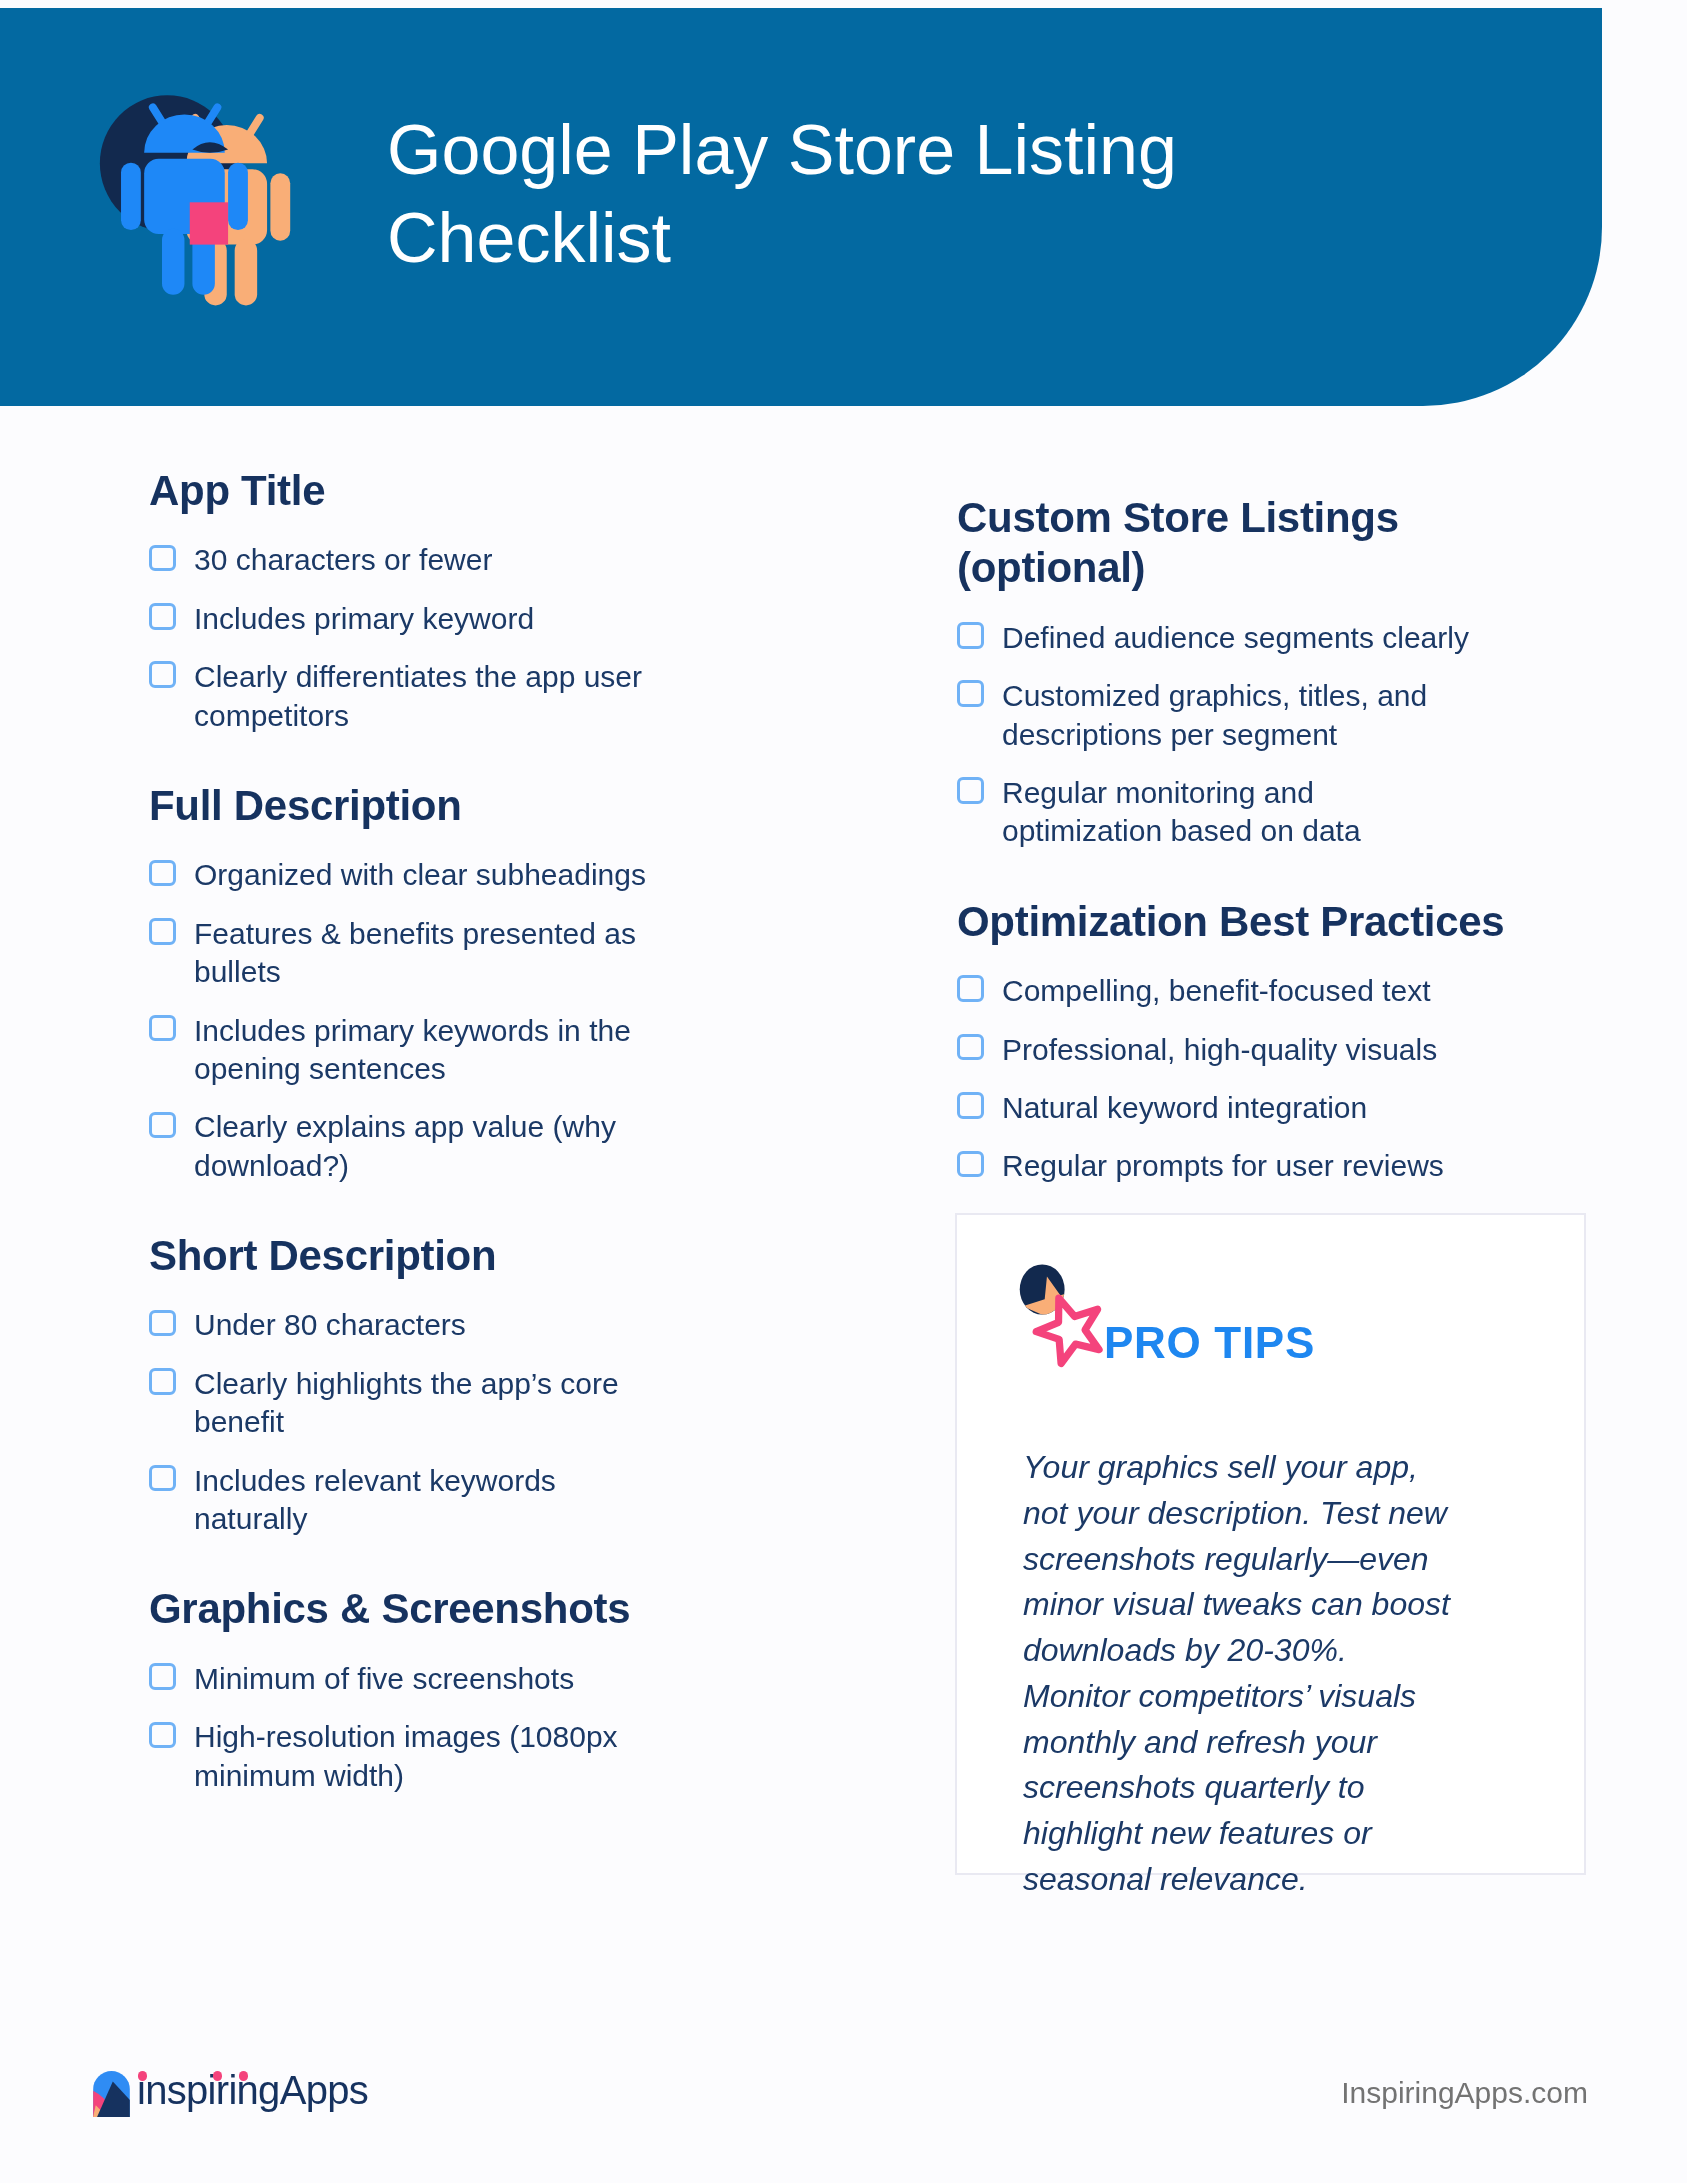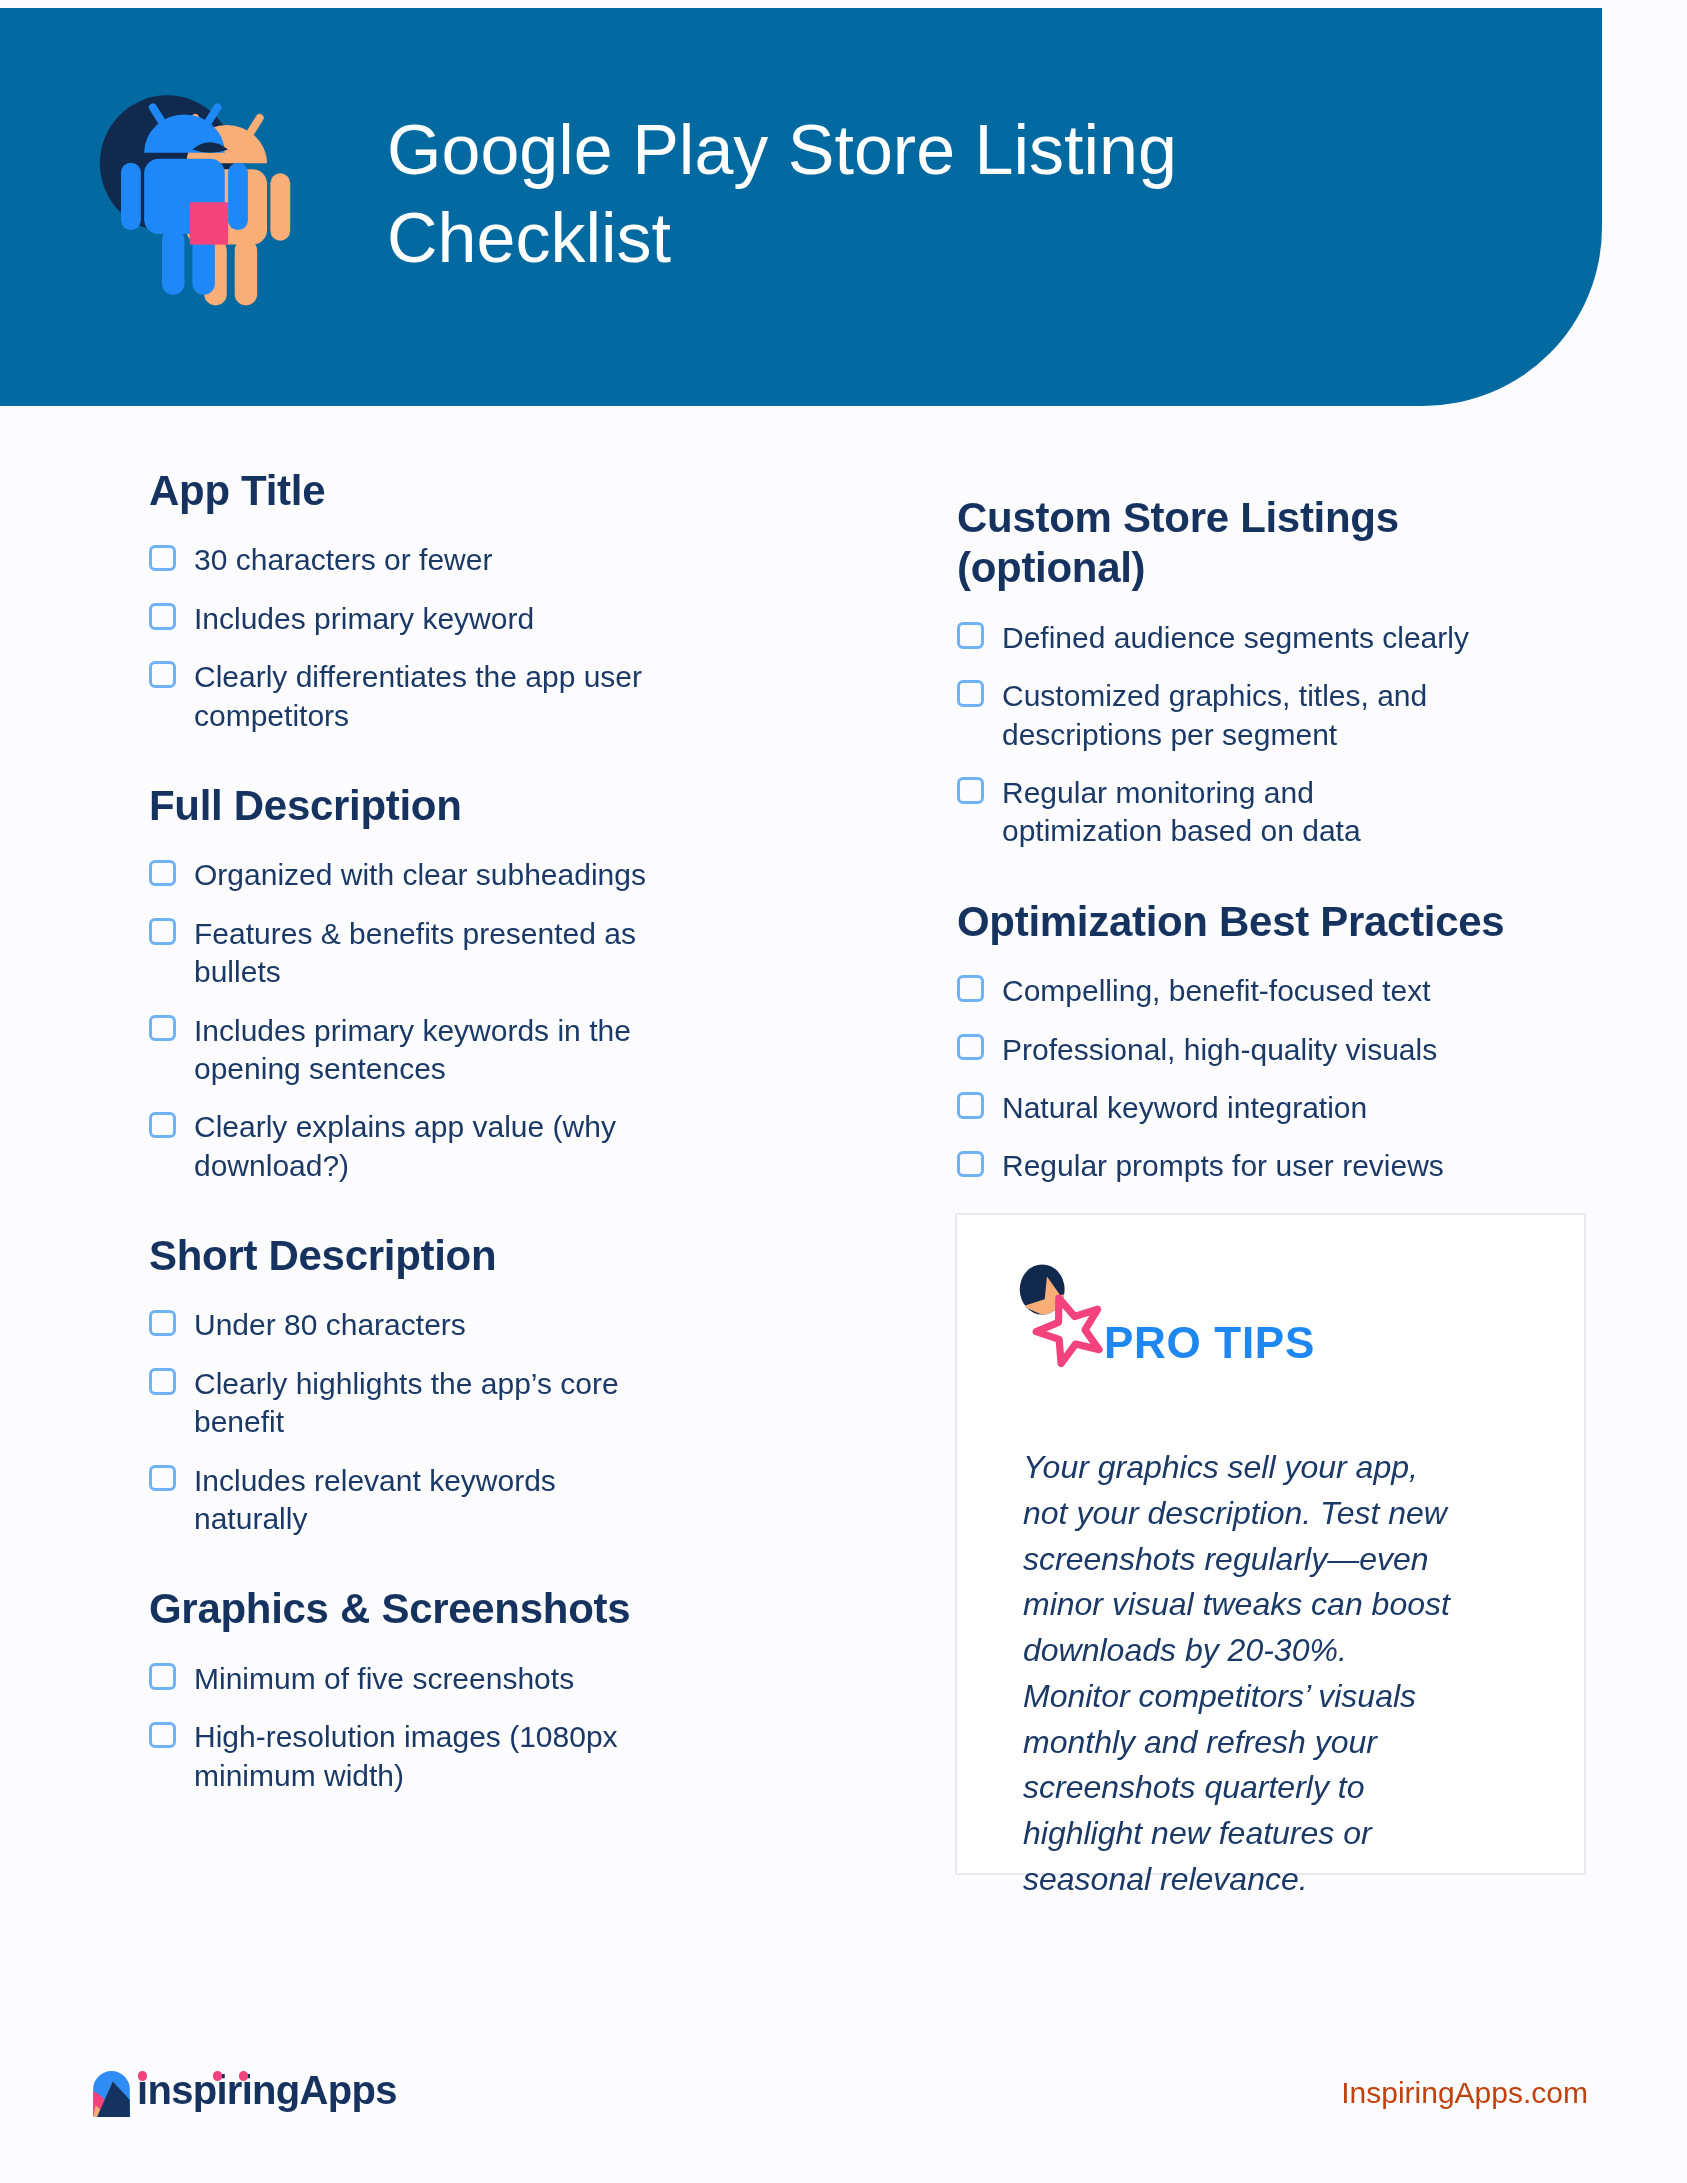--- a/index.html
+++ b/index.html
@@ -58,29 +58,29 @@
   .protips-text {
     position:absolute; left:66px; top:184px; width:536px;
     font-size:32px; font-style:italic; line-height:1.43; color:#1B3966;margin-top:46px;
   }
 
   
   .footer-brand { position:absolute; left:93px; top:2068px; height:53px; }
   .brand-mark { position:absolute; left:0; top:2.6px; }
   .brand-text {
     position:absolute; left:44px; top:0;
-    font-size:40px; font-weight:700; color:#16325F; letter-spacing:-0.7px;text-align:right;
+    font-size:40px; font-weight:400; color:#16325F; letter-spacing:-0.7px;text-align:right;
   }
   .brand-dot { position:absolute; width:9.3px; height:9.3px; border-radius:50%; background:#F4437C; top:3.3px; }
   .brand-dot.d1 { left:45px; }
   .brand-dot.d2 { left:120px; }
   .brand-dot.d3 { left:146px; }
   .footer-site {
     position:absolute; right:99px; top:2076px;
-    font-size:30px; color:#c2410c; text-decoration:none;
+    font-size:30px; color:#737373; text-decoration:none;
   }
 </style>
 </head>
 <body>
 
 <div class="header">
   <svg class="header-logo" width="212" height="228" viewBox="0 0 320 345" aria-hidden="true">
 
     <ellipse cx="112" cy="117" rx="102" ry="103" fill="#12294E"></ellipse>
 

